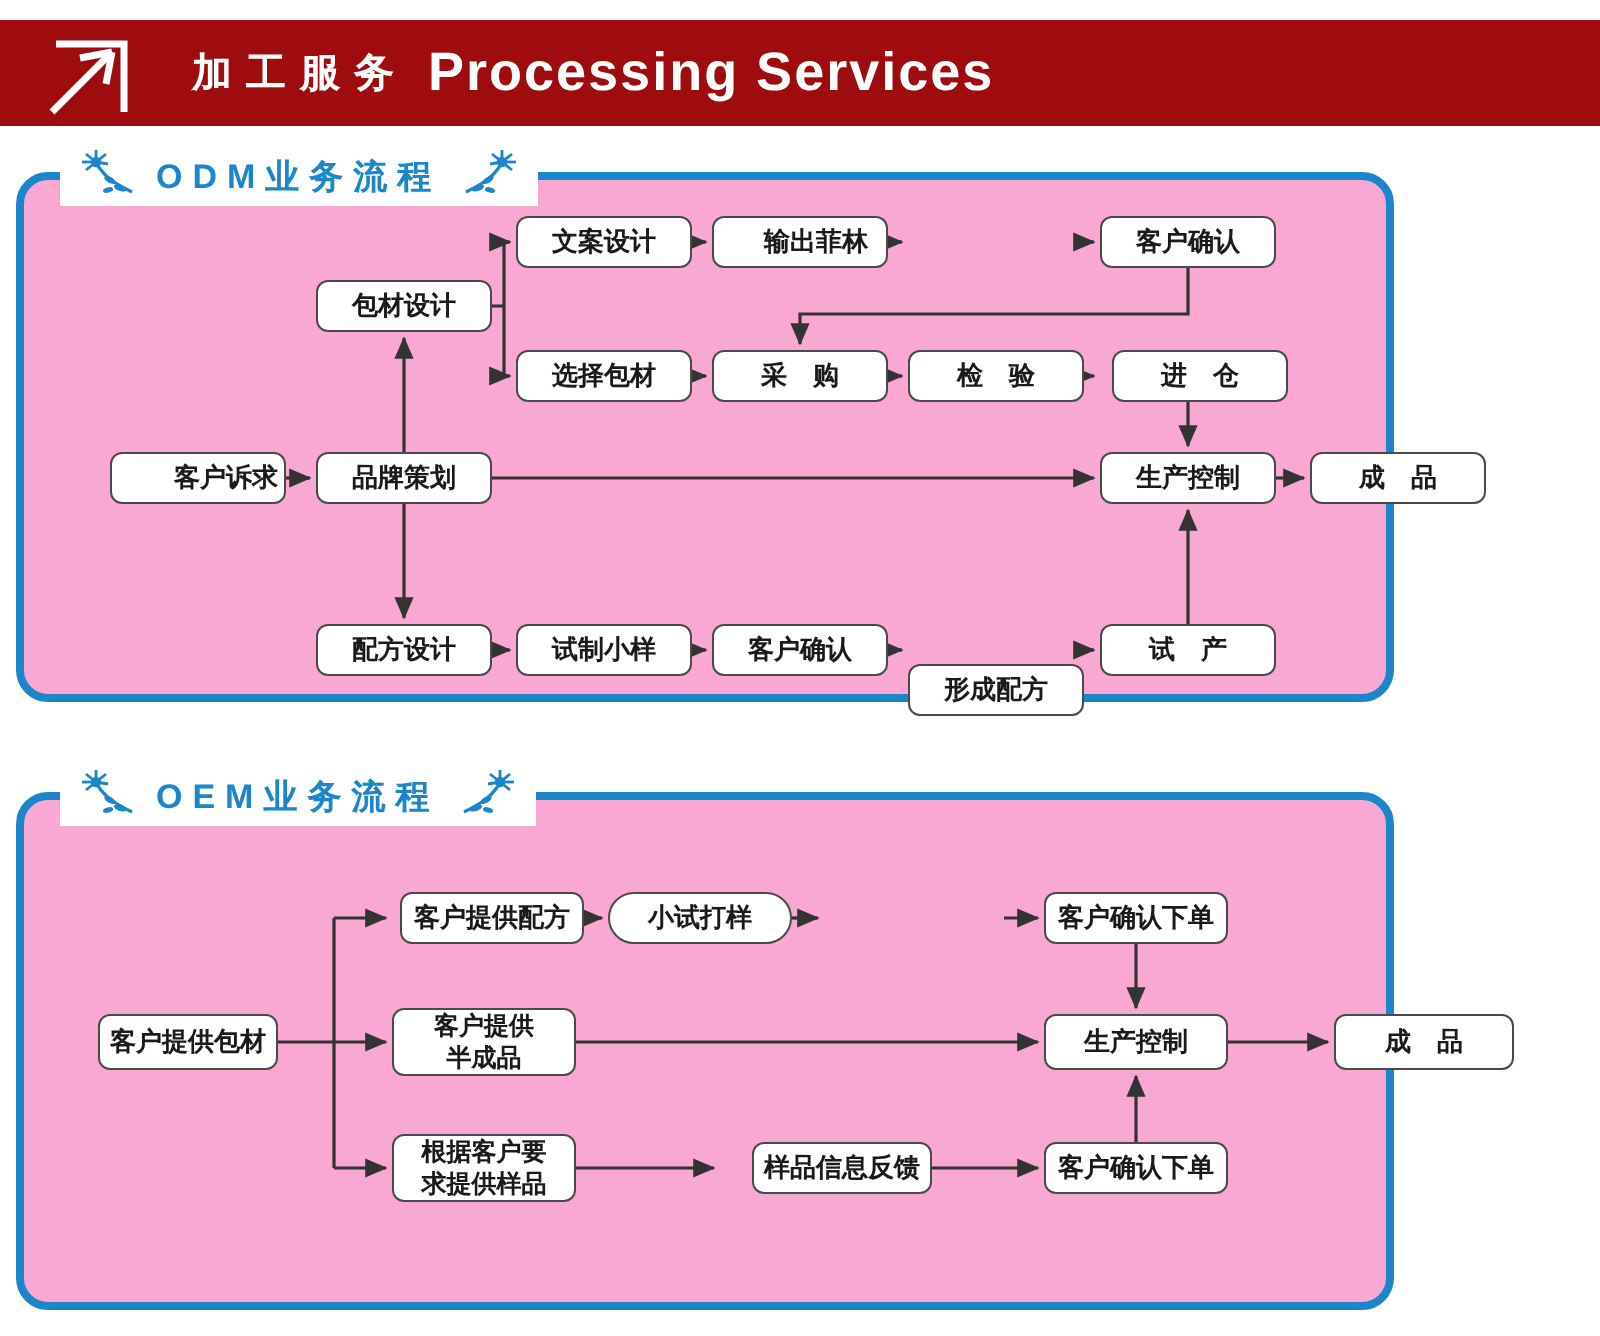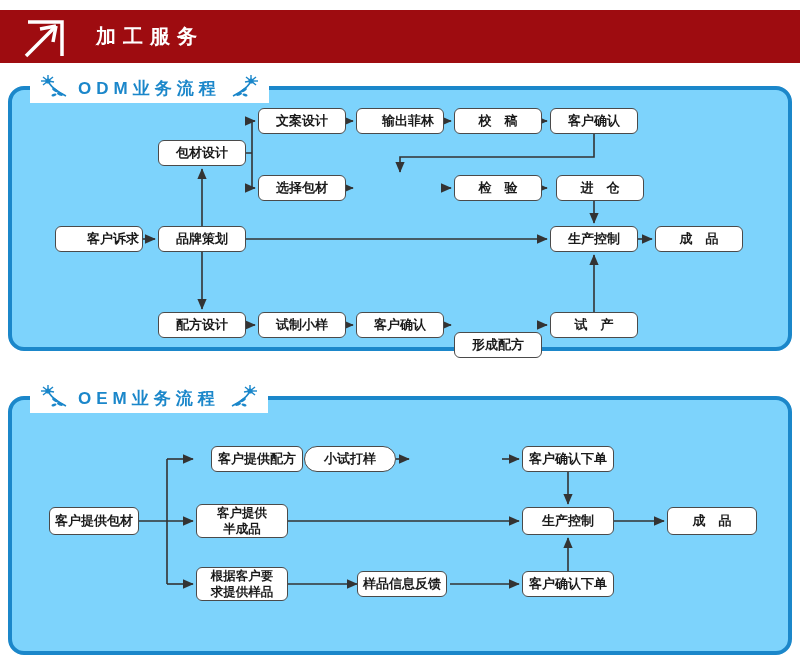--- a/index.html
+++ b/index.html
@@ -10,22 +10,22 @@
   
   .header{
     position:absolute;left:0;top:10px;width:800px;height:53px;
     background:#9e0c10;display:flex;align-items:center;
   }
   .header .hicon{margin-left:16px;flex:0 0 auto;}
   .h-zh{color:#fff;font-size:20px;font-weight:bold;letter-spacing:7px;margin-left:28px;}
   .h-en{color:#fff;font-size:27px;font-weight:600;margin-left:10px;letter-spacing:1px;}
   
   .panel{
-    position:absolute;left:8px;width:784px;box-sizing:border-box;
-    border:4px solid #1b87ca;border-radius:16px;background:#7dd3fc;
+    position:absolute;left:8px;width:689px;box-sizing:border-box;
+    border:4px solid #1b87ca;border-radius:16px;background:#f9a8d4;
   }
   #odm-panel{top:86px;height:265px;}
   #oem-panel{top:396px;height:259px;}
   .panel-title{
     position:absolute;top:-17px;left:18px;background:#fff;padding:0 4px;
     display:flex;align-items:center;gap:8px;height:30px;z-index:3;
   }
   .panel-title .t{
     color:#1b87ca;font-weight:bold;font-size:17px;letter-spacing:5px;white-space:nowrap;
   }
@@ -44,20 +44,21 @@
 <body>
 
 <div class="header">
   <svg class="hicon" width="52" height="46" viewBox="0 0 52 46">
     <path d="M12,8 H46 V42" fill="none" stroke="#ffffff" stroke-width="3.5"></path>
     <line x1="10" y1="42" x2="40" y2="12" stroke="#ffffff" stroke-width="3.5"></line>
     <line x1="40" y1="12" x2="24" y2="15" stroke="#ffffff" stroke-width="3.5"></line>
     <line x1="40" y1="12" x2="37" y2="28" stroke="#ffffff" stroke-width="3.5"></line>
   </svg>
   <span class="h-zh">加工服务</span>
+  <span class="h-en">Processing Services</span>
 </div>
 
 <div class="panel" id="odm-panel">
   <div class="panel-title">
     <svg class="flourish" width="36" height="28" viewBox="0 0 36 28" style="transform:scaleX(-1);">
       <circle cx="22" cy="7" r="2.6" fill="#1b87ca"></circle>
       <g stroke="#1b87ca" stroke-width="1.4">
         <line x1="22" y1="7" x2="22" y2="1"></line>
           <line x1="22" y1="7" x2="27" y2="3"></line>
         <line x1="22" y1="7" x2="29" y2="7"></line>
@@ -117,23 +118,23 @@
       <path d="M432,235 H439" marker-end="url(#arrA)"></path>
       <path d="M530,235 H535" marker-end="url(#arrA)"></path>
     </g>
   </svg>
 
   <div class="node" style="left:43px;top:136px;width:88px;height:26px;padding-left:28px;">客户诉求</div>
   <div class="node" style="left:146px;top:136px;width:88px;height:26px;">品牌策划</div>
   <div class="node" style="left:146px;top:50px;width:88px;height:26px;">包材设计</div>
   <div class="node" style="left:246px;top:18px;width:88px;height:26px;">文案设计</div>
   <div class="node" style="left:344px;top:18px;width:88px;height:26px;padding-left:16px;">输出菲林</div>
-  <div class="node" style="left:442px;top:18px;width:88px;height:26px;">校　稿</div>
   <div class="node" style="left:538px;top:18px;width:88px;height:26px;">客户确认</div>
   <div class="node" style="left:246px;top:85px;width:88px;height:26px;">选择包材</div>
+  <div class="node" style="left:344px;top:85px;width:88px;height:26px;">采　购</div>
   <div class="node" style="left:442px;top:85px;width:88px;height:26px;">检　验</div>
   <div class="node" style="left:544px;top:85px;width:88px;height:26px;">进　仓</div>
   <div class="node" style="left:538px;top:136px;width:88px;height:26px;">生产控制</div>
   <div class="node" style="left:643px;top:136px;width:88px;height:26px;">成　品</div>
   <div class="node" style="left:146px;top:222px;width:88px;height:26px;">配方设计</div>
   <div class="node" style="left:246px;top:222px;width:88px;height:26px;">试制小样</div>
   <div class="node" style="left:344px;top:222px;width:88px;height:26px;">客户确认</div>
   <div class="node" style="left:442px;top:206px;width:88px;height:26px;margin-top:36px;">形成配方</div>
   <div class="node" style="left:538px;top:222px;width:88px;height:26px;">试　产</div>
 </div>
@@ -190,24 +191,24 @@
       <path d="M556,72 V104" marker-end="url(#arrB)"></path>
       <path d="M276,121 H507" marker-end="url(#arrB)"></path>
       <path d="M276,184 H345" marker-end="url(#arrB)"></path>
       <path d="M438,184 H507" marker-end="url(#arrB)"></path>
       <path d="M556,171 V138" marker-end="url(#arrB)"></path>
       <path d="M602,121 H652" marker-end="url(#arrB)"></path>
     </g>
   </svg>
 
   <div class="node" style="left:37px;top:107px;width:90px;height:28px;">客户提供包材</div>
-  <div class="node" style="left:199px;top:46px;width:92px;height:26px;">客户提供配方</div>
+  <div class="node" style="left:188px;top:46px;width:92px;height:26px;">客户提供配方</div>
   <div class="node" style="left:292px;top:46px;width:92px;height:26px;border-radius:13px;">小试打样</div>
   <div class="node" style="left:510px;top:46px;width:92px;height:26px;">客户确认下单</div>
   <div class="node small" style="left:184px;top:104px;width:92px;height:34px;">客户提供
 半成品</div>
   <div class="node" style="left:510px;top:107px;width:92px;height:28px;">生产控制</div>
   <div class="node" style="left:655px;top:107px;width:90px;height:28px;">成　品</div>
   <div class="node small" style="left:184px;top:167px;width:92px;height:34px;">根据客户要
 求提供样品</div>
-  <div class="node" style="left:345px;top:171px;width:90px;height:26px;">样品信息反馈</div>
+  <div class="node" style="left:364px;top:171px;width:90px;height:26px;">样品信息反馈</div>
   <div class="node" style="left:510px;top:171px;width:92px;height:26px;">客户确认下单</div>
 </div>
 
 </body></html>

